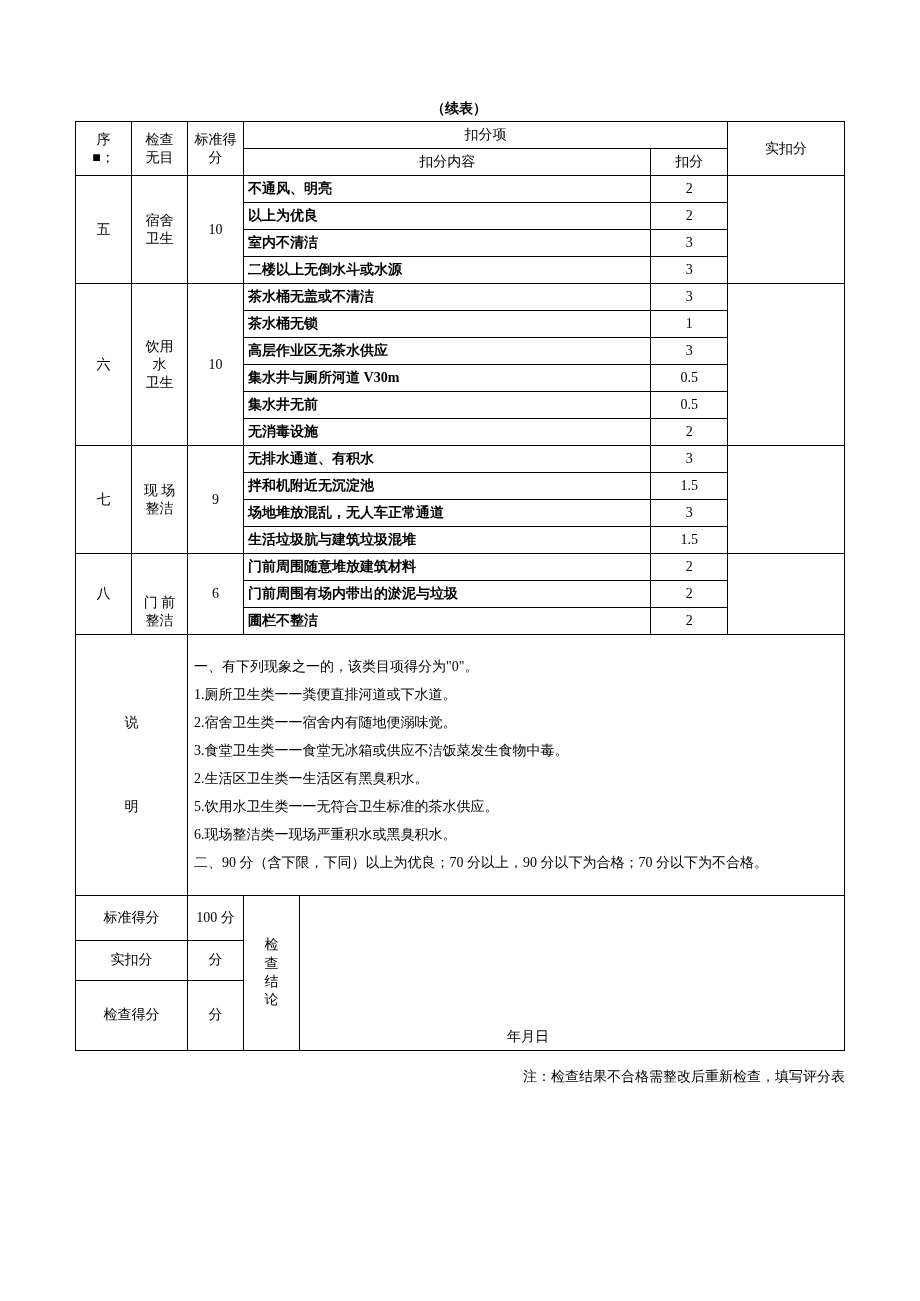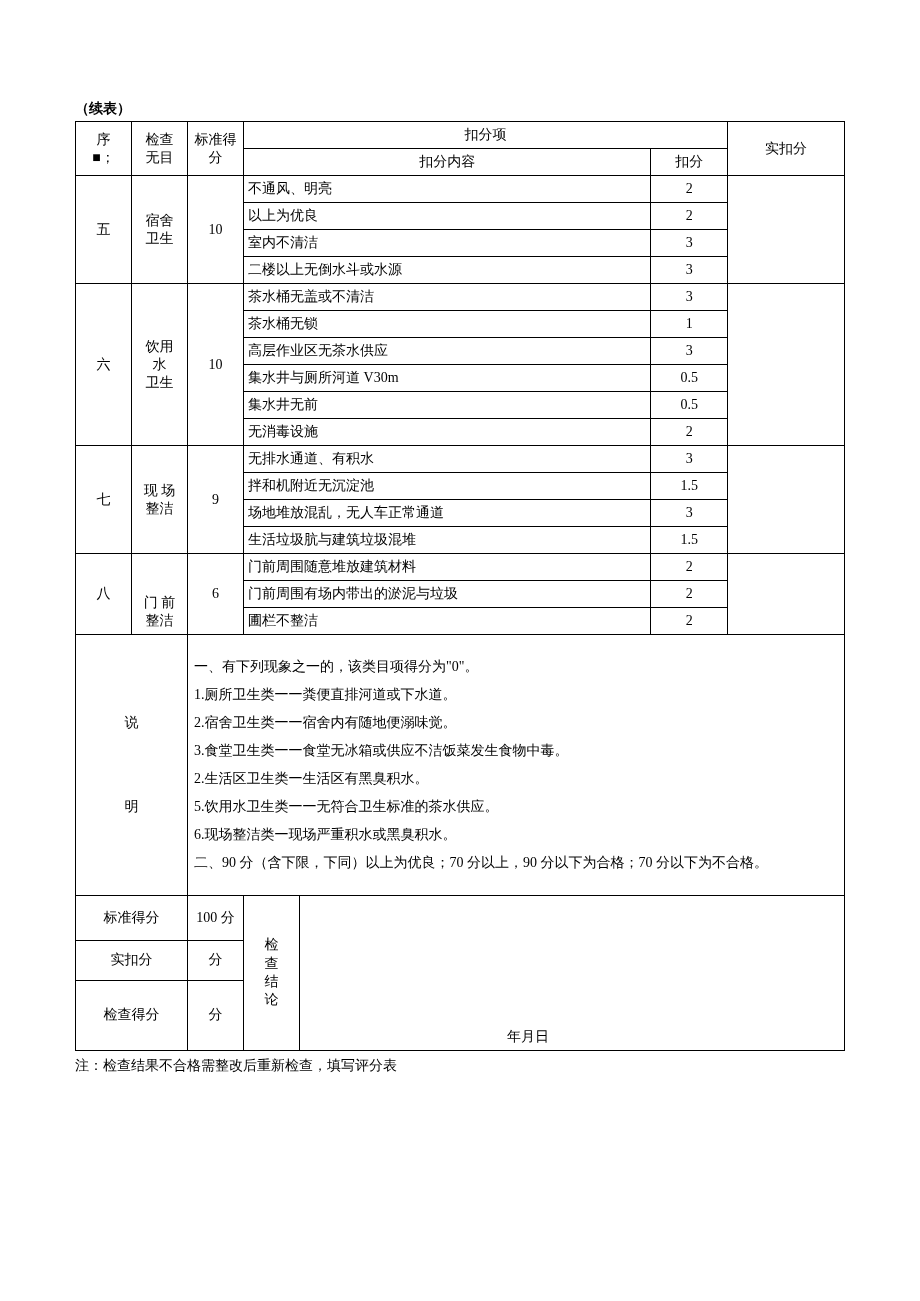--- a/index.html
+++ b/index.html
@@ -5,48 +5,48 @@
     * { box-sizing: border-box; margin: 0; padding: 0; }
     body {
       font-family: "SimSun", "宋体", serif;
       font-size: 14px;
       color: #000;
       background: #fff;
       padding: 100px 75px 0 75px;
       width: 920px;
     }
     .continued {
-      text-align: left;
+      text-align: center;
       font-weight: bold;
       margin-bottom: 3px;
       font-size: 14px;
       padding-right: 2px;
     }
     table {
       border-collapse: collapse;
       width: 100%;
       table-layout: fixed;
     }
     td, th {
       border: 1px solid #000;
       text-align: center;
       vertical-align: middle;
       font-weight: normal;
       font-size: 14px;
       padding: 4px 2px;
     }
-    .left { text-align: left; padding-left: 4px; }
+    .left { text-align: left; padding-left: 4px; font-weight: bold; }
     .vert {
       width: 1em;
       margin: 0 auto;
       line-height: 1.3;
       word-break: break-all;
     }
     .notes { text-align: left; padding: 18px 6px; line-height: 2; }
-    .footnote { font-size: 14px; margin-top: 6px; text-align: left; }
+    .footnote { font-size: 14px; margin-top: 17px; text-align: right; }
     .bottom-date { text-align: center; vertical-align: bottom; padding-right: 90px; }
   </style>
 </head>
 <body>
 
 <div class="continued">（续表）</div>
 
 <table>
   <colgroup>
     <col style="width:55px">

